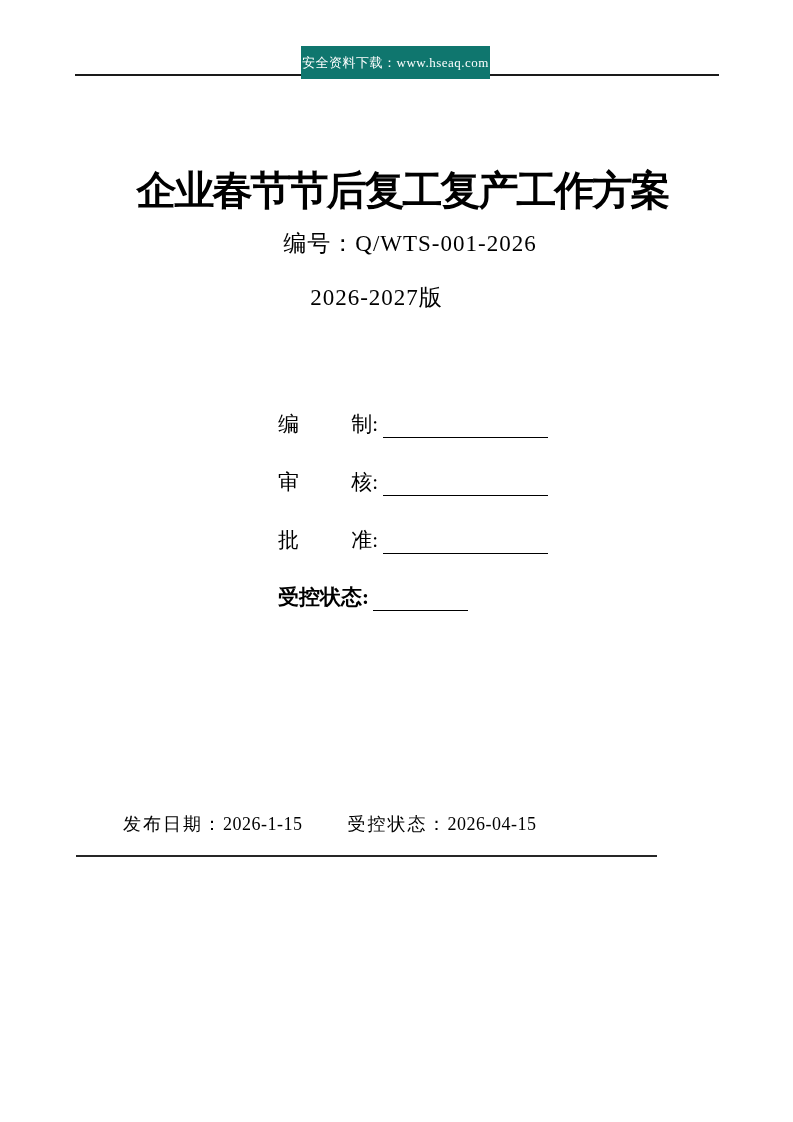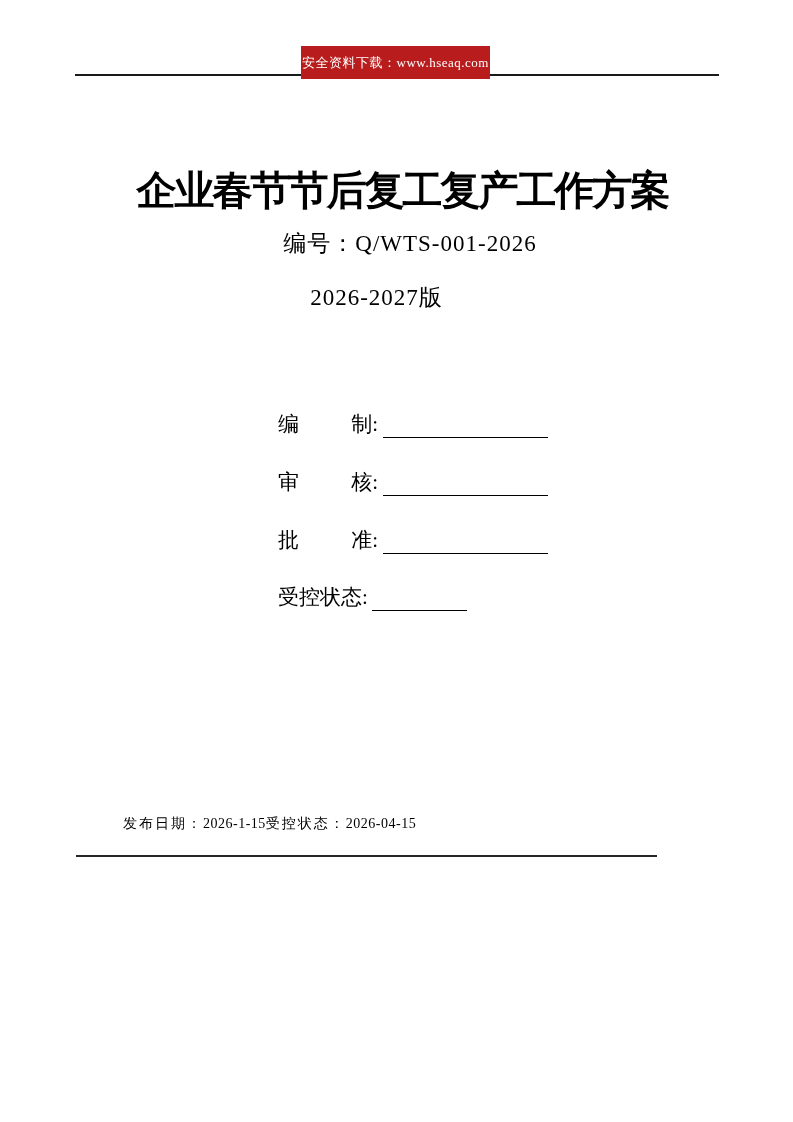--- a/index.html
+++ b/index.html
@@ -17,21 +17,21 @@
     margin: 0 auto;
   }
 
   
   .banner {
     position: absolute;
     left: 301px;
     top: 46px;
     width: 189px;
     height: 33px;
-    background: #b91c1c;
+    background: #0f766e;
     color: #ffffff;
     display: flex;
     align-items: center;
     justify-content: center;
     font-size: 13px;
     white-space: nowrap;
     z-index: 2;
     letter-spacing: 0.5px;
   }
 
@@ -118,35 +118,37 @@
 
   .controlled-row {
     position: absolute;
     left: 278px;
     top: 584px;
     display: flex;
     align-items: flex-end;
     height: 27px;
     font-size: 21px;
     line-height: 27px;
+    font-weight: bold;
   }
   .controlled-line {
     display: inline-block;
     width: 95px;
     margin-left: 4px;
     height: 27px;
     border-bottom: 1px solid #000000;
   }
 
   .date-row {
     position: absolute;
     left: 123px;
     top: 811px;
     display: flex;
-    font-size: 14px;
+    gap: 45px;
+    font-size: 18px;
     line-height: 26px;
     white-space: nowrap;
   }
   .date-row .lbl { letter-spacing: 2px; }
   .date-row .val { letter-spacing: 0.5px; }
 </style>
 </head>
 <body>
 
 <div class="page">

